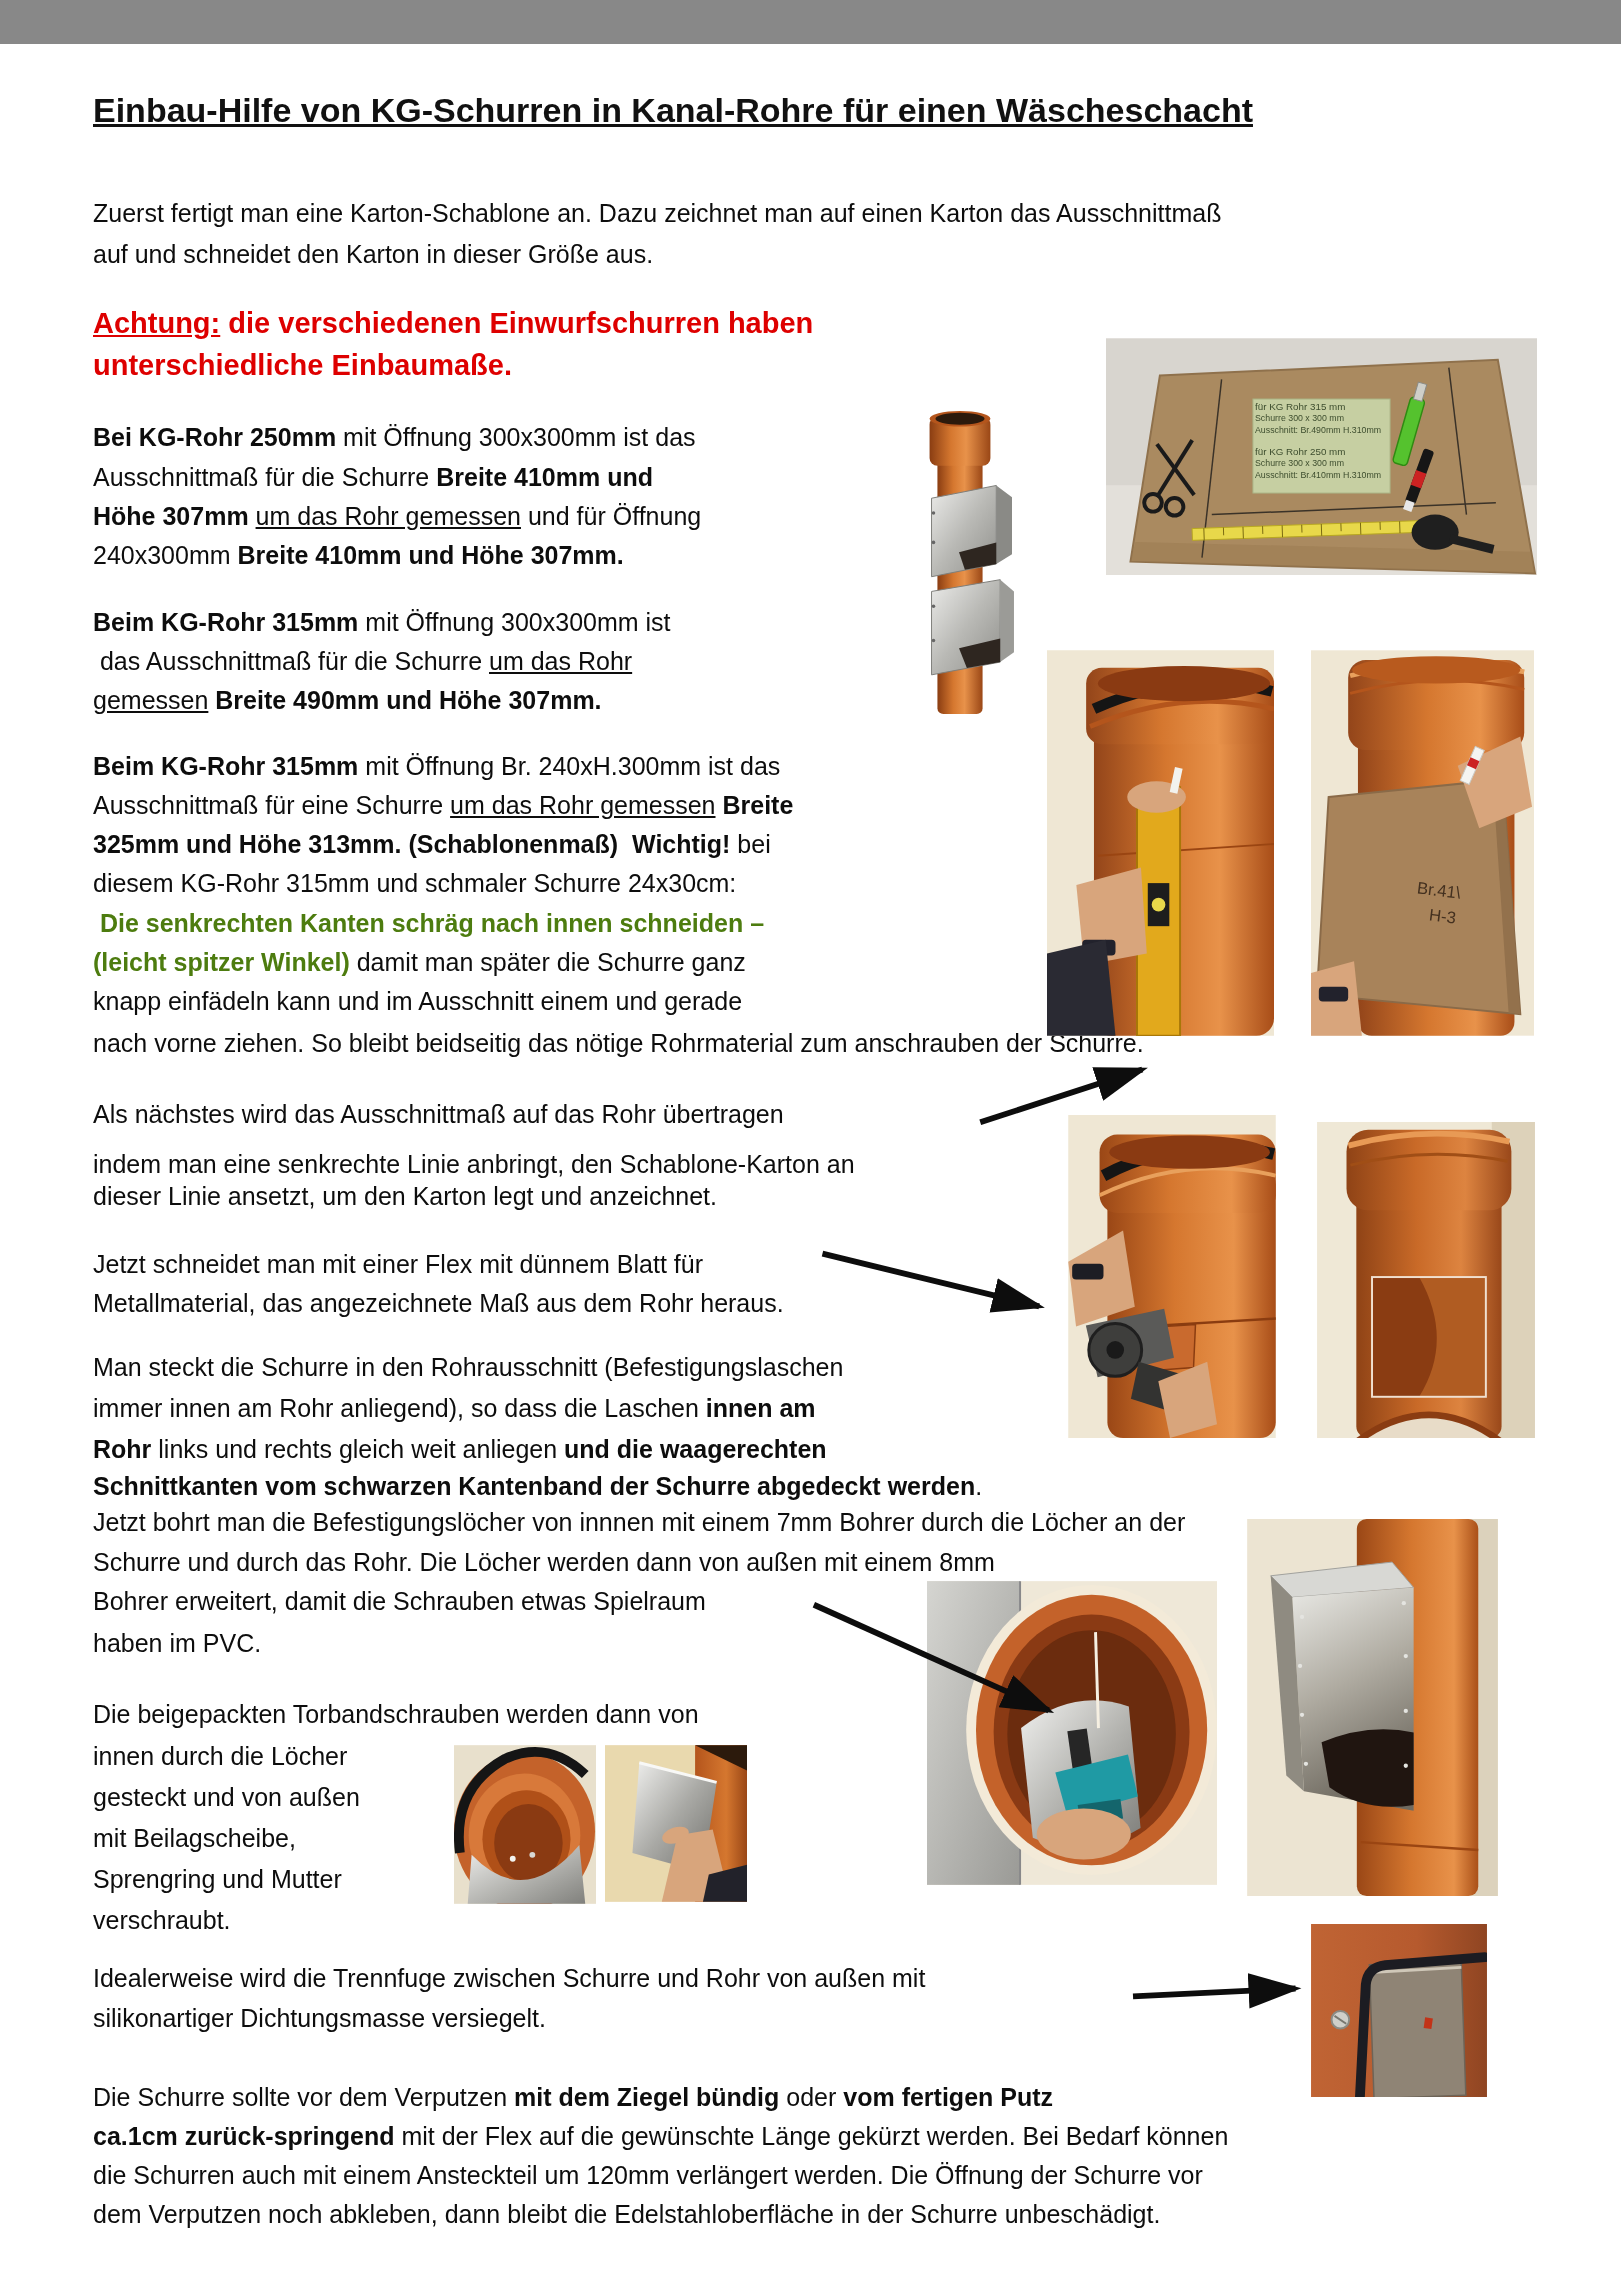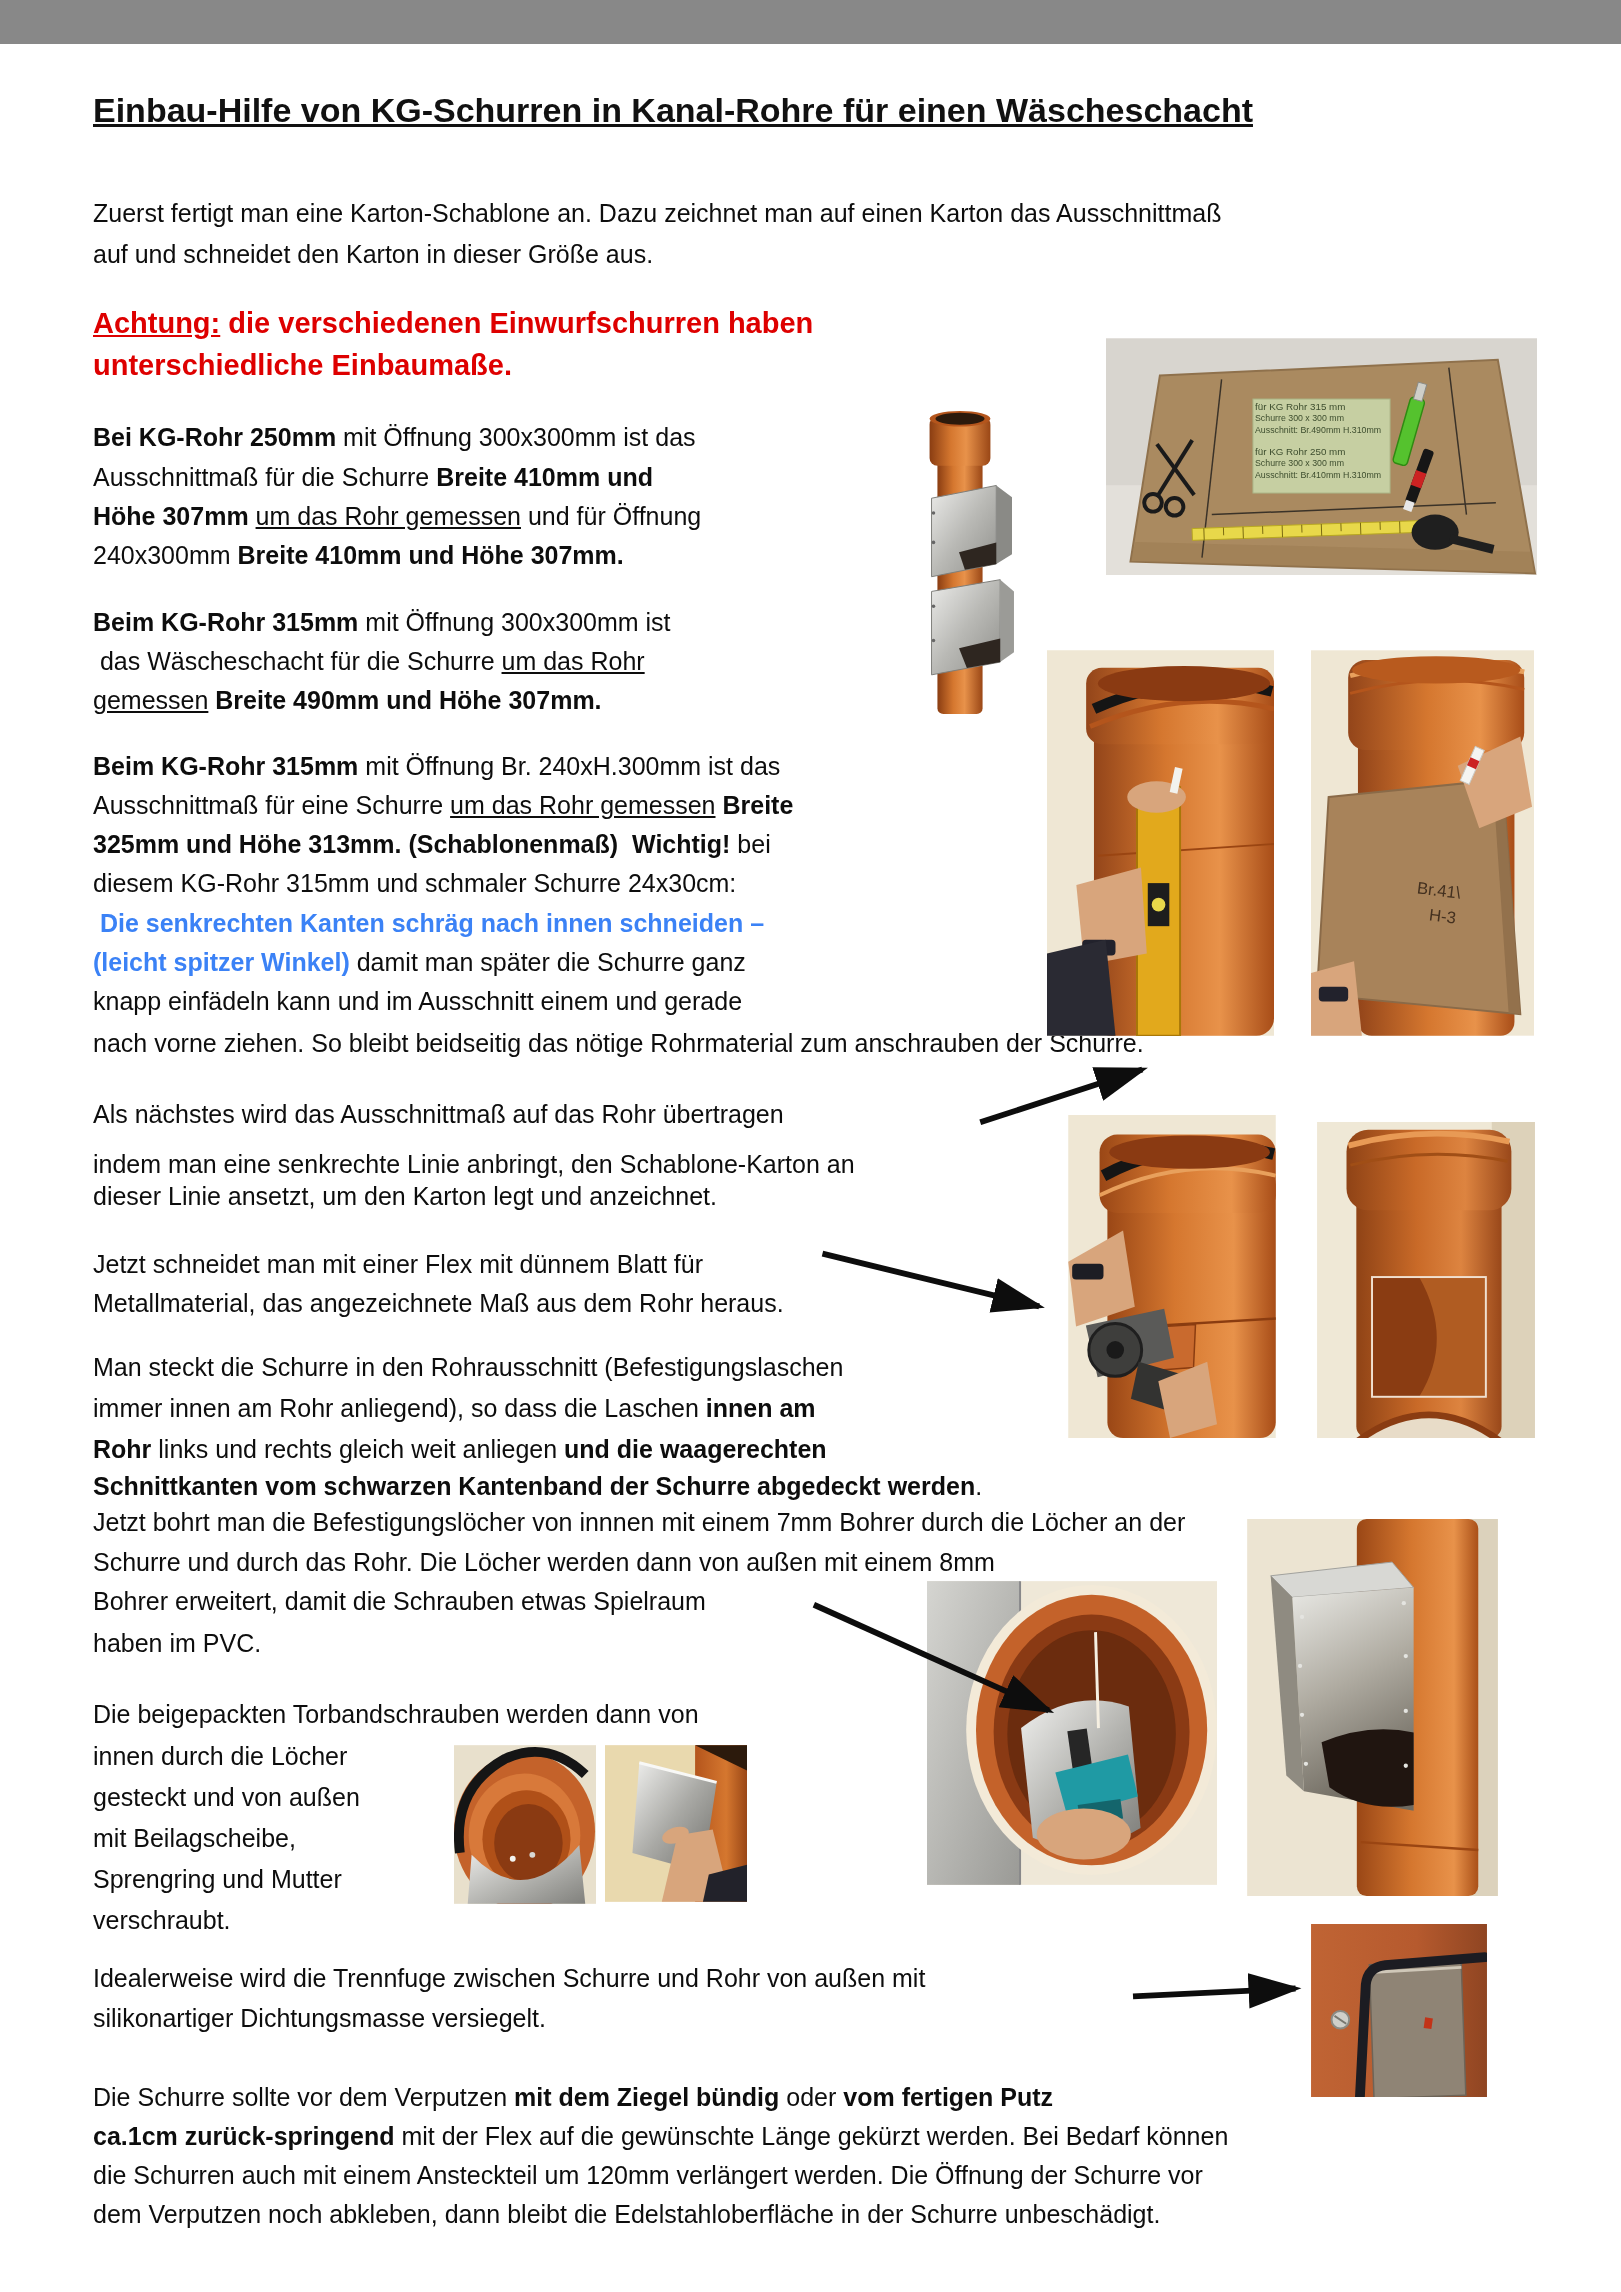--- a/index.html
+++ b/index.html
@@ -1,21 +1,21 @@
 <!DOCTYPE html>
 <html><head>
 <meta charset="utf-8">
 <style>
   html,body{margin:0;padding:0;background:#888;}
   #page{position:relative;width:1621px;height:2293px;background:#ffffff;overflow:hidden;
         font-family:"Liberation Sans",sans-serif;color:#111;margin-top:44px;}
   .ln{position:absolute;white-space:pre;font-size:25px;line-height:33px;color:#0d0d0d;}
   .b{font-weight:bold;}
   .u{text-decoration:underline;}
-  .red{color:#3b82f6;font-weight:bold;}
+  .red{color:#4d7c0f;font-weight:bold;}
   #title{position:absolute;left:93px;top:47px;font-size:34px;font-weight:bold;
          text-decoration:underline;white-space:pre;}
   .warnln{position:absolute;white-space:pre;font-size:29px;font-weight:bold;color:#de0000;}
   .ph{position:absolute;overflow:hidden;}
   .ph svg{display:block;}
   .noteoverlay{position:absolute;left:149px;top:63px;width:137px;height:94px;
       font-size:8.8px;line-height:11.8px;color:#3d4d2e;}
   .noteoverlay .nt1{font-size:9.8px;}
   .hw{position:absolute;font-size:16.7px;color:#43301f;transform:rotate(7deg);white-space:pre;}
   .arrow{position:absolute;}
@@ -32,21 +32,21 @@
 
   <div class="warnln" style="left:93px;top:263px"><span class="u">Achtung:</span><span> die verschiedenen Einwurfschurren haben</span></div>
   <div class="warnln" style="left:93px;top:305px"><span>unterschiedliche Einbaumaße.</span></div>
 
   <div class="ln" style="left:93px;top:377px"><span class="b">Bei KG-Rohr 250mm</span><span> mit Öffnung 300x300mm ist das</span></div>
   <div class="ln" style="left:93px;top:417px"><span>Ausschnittmaß für die Schurre </span><span class="b">Breite 410mm und</span></div>
   <div class="ln" style="left:93px;top:456px"><span class="b">Höhe 307mm </span><span class="u">um das Rohr gemessen</span><span> und für Öffnung</span></div>
   <div class="ln" style="left:93px;top:495px"><span>240x300mm </span><span class="b">Breite 410mm und Höhe 307mm.</span></div>
 
   <div class="ln" style="left:93px;top:562px"><span class="b">Beim KG-Rohr 315mm</span><span> mit Öffnung 300x300mm ist</span></div>
-  <div class="ln" style="left:93px;top:601px"><span> das Wäscheschacht für die Schurre </span><span class="u">um das Rohr</span></div>
+  <div class="ln" style="left:93px;top:601px"><span> das Ausschnittmaß für die Schurre </span><span class="u">um das Rohr</span></div>
   <div class="ln" style="left:93px;top:640px"><span class="u">gemessen</span><span> </span><span class="b">Breite 490mm und Höhe 307mm.</span></div>
 
   <div class="ln" style="left:93px;top:706px"><span class="b">Beim KG-Rohr 315mm</span><span> mit Öffnung Br. 240xH.300mm ist das</span></div>
   <div class="ln" style="left:93px;top:745px"><span>Ausschnittmaß für eine Schurre </span><span class="u">um das Rohr gemessen</span><span> </span><span class="b">Breite</span></div>
   <div class="ln" style="left:93px;top:784px"><span class="b">325mm und Höhe 313mm. (Schablonenmaß)  Wichtig!</span><span> bei</span></div>
   <div class="ln" style="left:93px;top:823px"><span>diesem KG-Rohr 315mm und schmaler Schurre 24x30cm:</span></div>
   <div class="ln red" style="left:93px;top:863px"><span> Die senkrechten Kanten schräg nach innen schneiden –</span></div>
   <div class="ln" style="left:93px;top:902px"><span class="red">(leicht spitzer Winkel)</span><span> damit man später die Schurre ganz</span></div>
   <div class="ln" style="left:93px;top:941px"><span>knapp einfädeln kann und im Ausschnitt einem und gerade</span></div>
   <div class="ln" style="left:93px;top:983px"><span>nach vorne ziehen. So bleibt beidseitig das nötige Rohrmaterial zum anschrauben der Schurre.</span></div>

